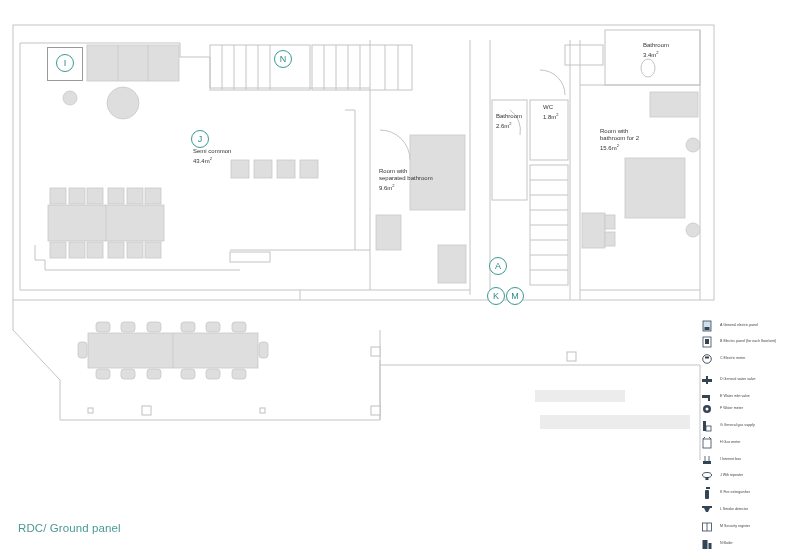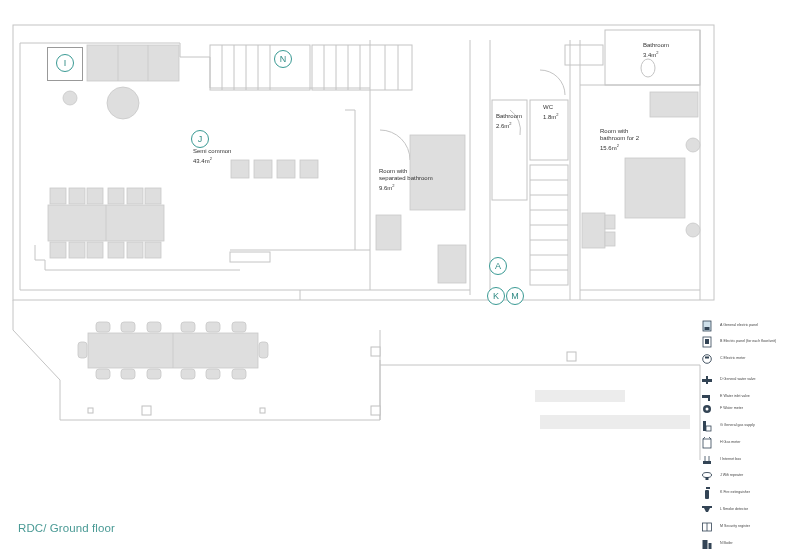--- a/index.html
+++ b/index.html
@@ -274,14 +274,14 @@
     </div>
     <div class="legend-item" style="top:218px;">
       <svg class="legend-icon" viewBox="0 0 10 12">
           <rect x="0.5" y="2" width="5" height="9" fill="#345"></rect>
           <rect x="6.5" y="5" width="3" height="6" fill="#345"></rect>
         </svg>
       <span class="legend-text">N  Boiler</span>
     </div>
   </div>
 
-  <div class="title">RDC/ Ground floor</div>
+  <div class="title">RDC/ Ground panel</div>
 </div>
 
 </body></html>

